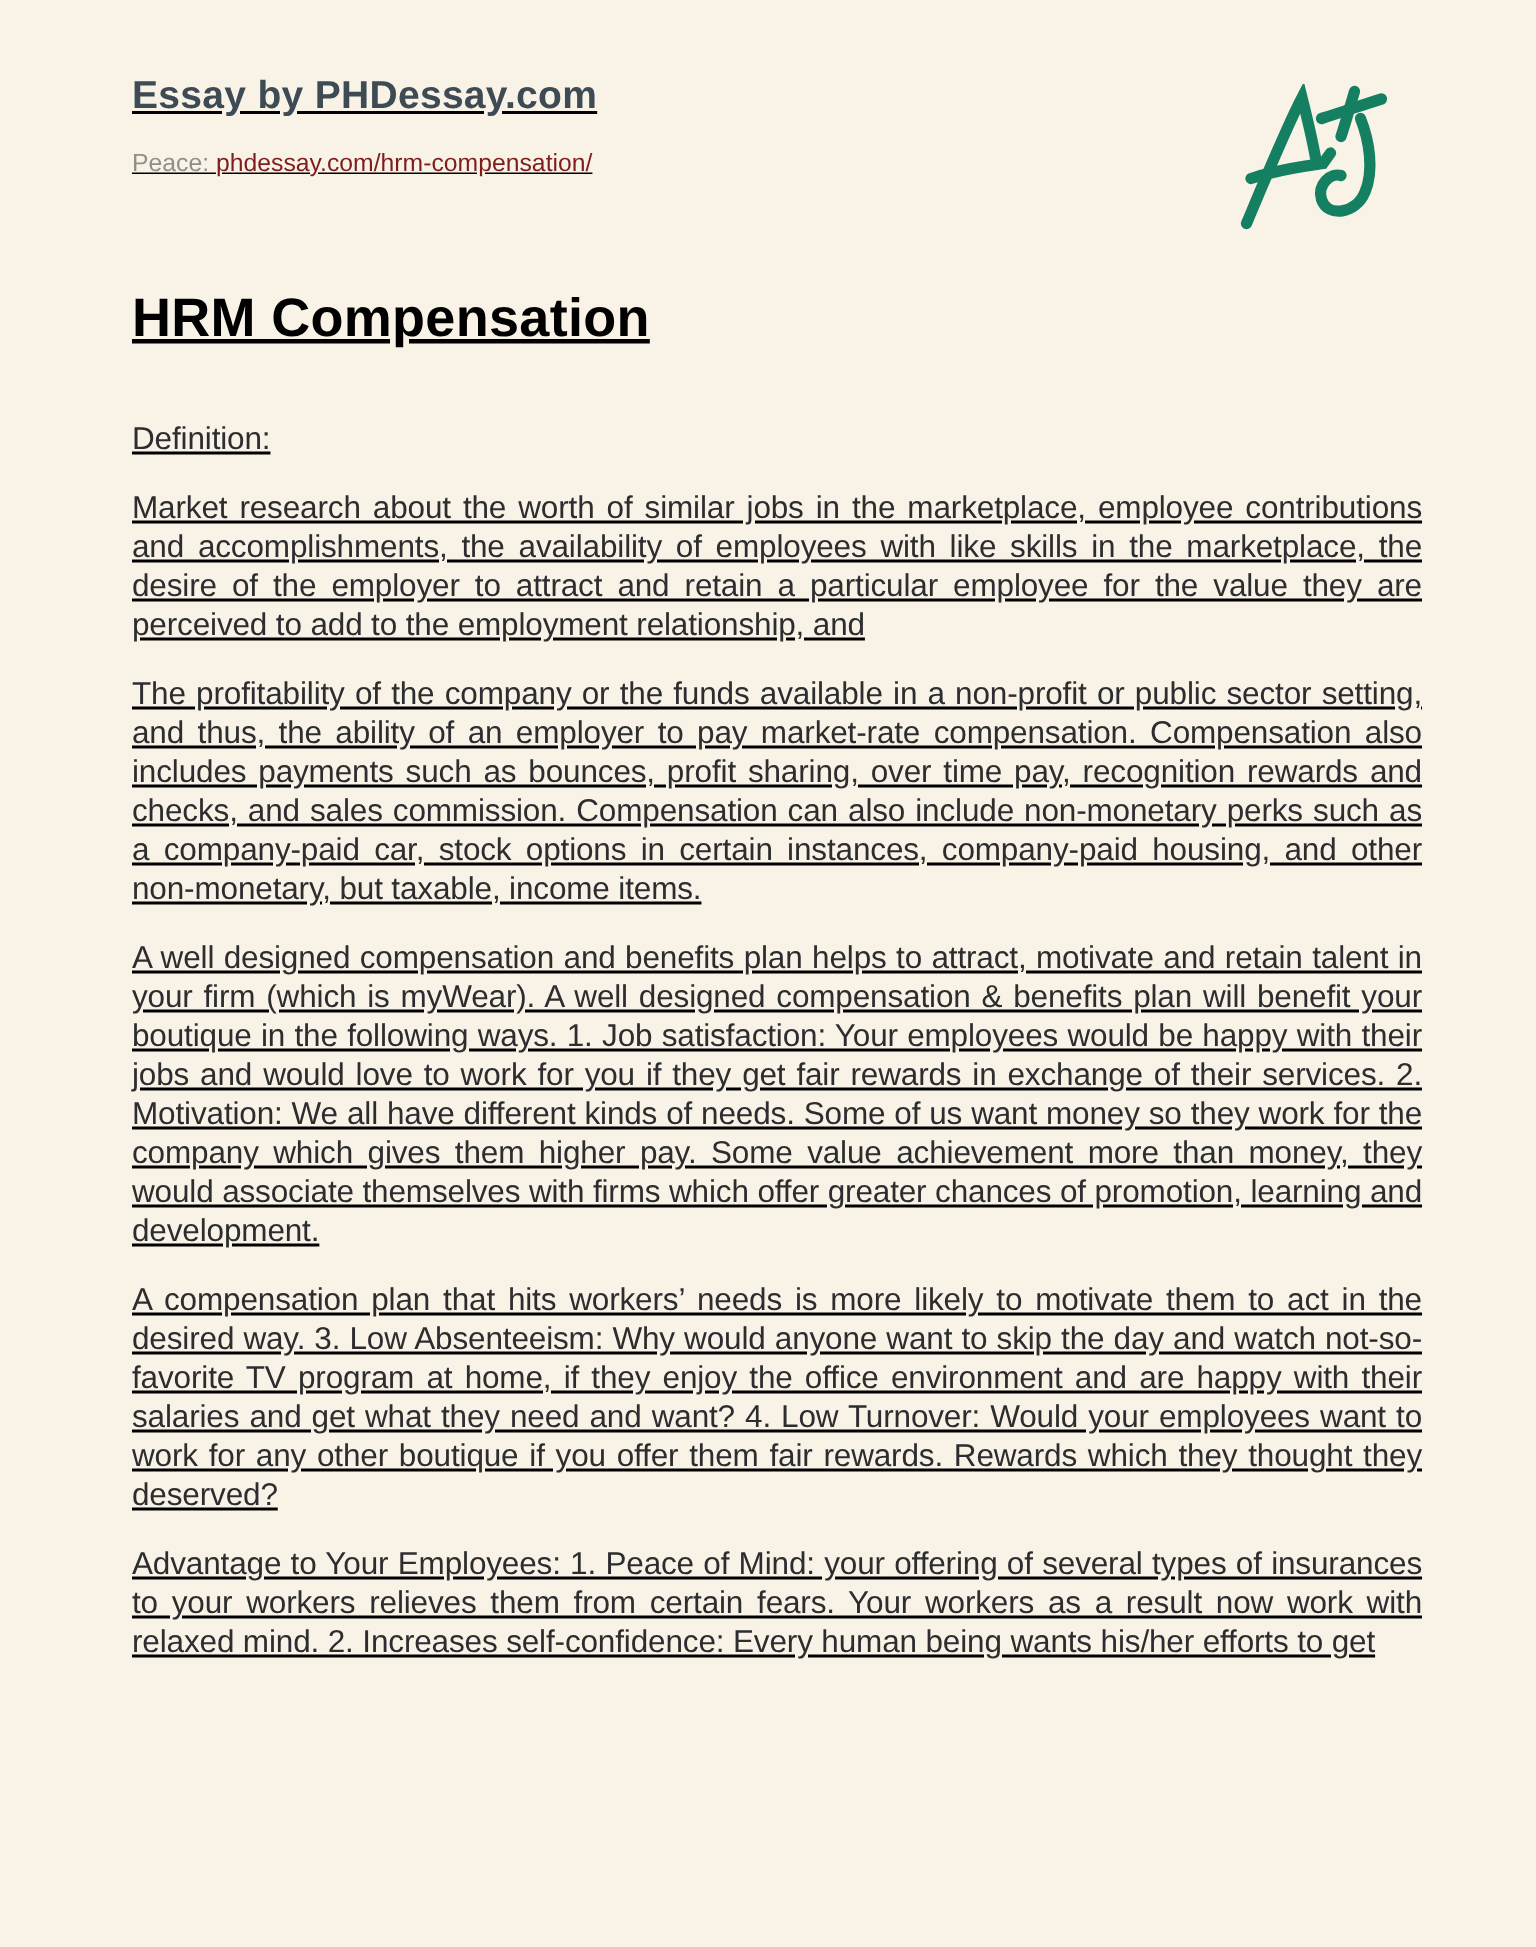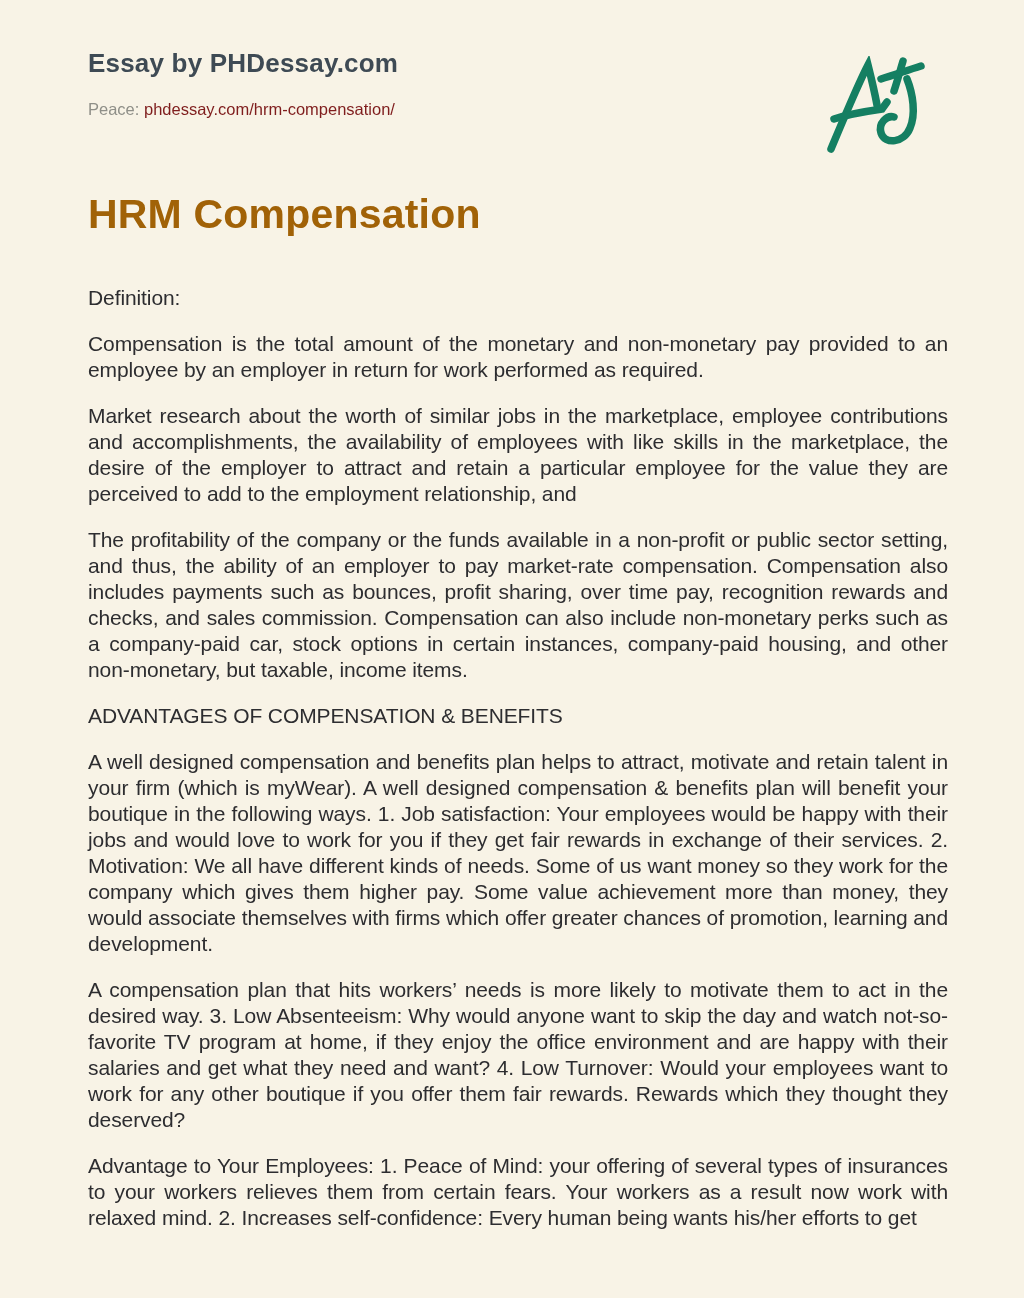--- a/index.html
+++ b/index.html
@@ -11,20 +11,21 @@
     background: #f8f3e6;
     font-family: "Liberation Sans", sans-serif;
     overflow: hidden;
   }
   .clip {
     height: 1253px;
     overflow: hidden;
   }
   .inner {
     padding: 48px 76px 0 88px;
+    text-decoration: underline;
   }
   .site-title {
     margin: 0;
     font-size: 26px;
     font-weight: 700;
     color: #3e4a54;
     letter-spacing: 0.2px;
   }
   .source-line {
     margin-top: 21px;
@@ -38,23 +39,23 @@
   }
   .logo {
     position: absolute;
     top: 56px;
     right: 90px;
     width: 110px;
     height: 100px;
   }
   .doc-title {
     margin: 72px 0 0 0;
-    font-size: 41px;
+    font-size: 36px;
     font-weight: 700;
-    color: #a16207;
+    color: #000000;
     letter-spacing: 0.2px;
   }
   .body-text {
     margin: 20px 0 0 0;
     font-size: 21px;
     line-height: 26px;
     color: #2d2d30;
     text-align: justify;
     letter-spacing: -0.1px;
   }
@@ -73,24 +74,22 @@
         <h1 class="site-title">Essay by PHDessay.com</h1>
         <div class="source-line">
           <span>Peace:</span>
           <a class="source-link">phdessay.com/hrm-compensation/</a>
         </div>
       </div>
 
       <h2 class="doc-title">HRM Compensation</h2>
 
       <p class="body-text first">Definition:</p>
-      <p class="body-text">Compensation is the total amount of the monetary and non-monetary pay provided to an employee by an employer in return for work performed as required.</p>
       <p class="body-text">Market research about the worth of similar jobs in the marketplace, employee contributions and accomplishments, the availability of employees with like skills in the marketplace, the desire of the employer to attract and retain a particular employee for the value they are perceived to add to the employment relationship, and</p>
       <p class="body-text">The profitability of the company or the funds available in a non-profit or public sector setting, and thus, the ability of an employer to pay market-rate compensation. Compensation also includes payments such as bounces, profit sharing, over time pay, recognition rewards and checks, and sales commission. Compensation can also include non-monetary perks such as a company-paid car, stock options in certain instances, company-paid housing, and other non-monetary, but taxable, income items.</p>
-      <p class="body-text">ADVANTAGES OF COMPENSATION &amp; BENEFITS</p>
       <p class="body-text">A well designed compensation and benefits plan helps to attract, motivate and retain talent in your firm (which is myWear). A well designed compensation &amp; benefits plan will benefit your boutique in the following ways. 1. Job satisfaction: Your employees would be happy with their jobs and would love to work for you if they get fair rewards in exchange of their services. 2. Motivation: We all have different kinds of needs. Some of us want money so they work for the company which gives them higher pay. Some value achievement more than money, they would associate themselves with firms which offer greater chances of promotion, learning and development.</p>
       <p class="body-text">A compensation plan that hits workers’ needs is more likely to motivate them to act in the desired way. 3. Low Absenteeism: Why would anyone want to skip the day and watch not-so-favorite TV program at home, if they enjoy the office environment and are happy with their salaries and get what they need and want? 4. Low Turnover: Would your employees want to work for any other boutique if you offer them fair rewards. Rewards which they thought they deserved?</p>
       <p class="body-text">Advantage to Your Employees: 1. Peace of Mind: your offering of several types of insurances to your workers relieves them from certain fears. Your workers as a result now work with relaxed mind. 2. Increases self-confidence: Every human being wants his/her efforts to get</p>
 
     </div>
   </div>
 
   <svg class="logo" viewBox="0 0 110 100" fill="none" xmlns="http://www.w3.org/2000/svg">
     <g stroke="#157f62" stroke-width="7.5" stroke-linecap="round" fill="none">
 

